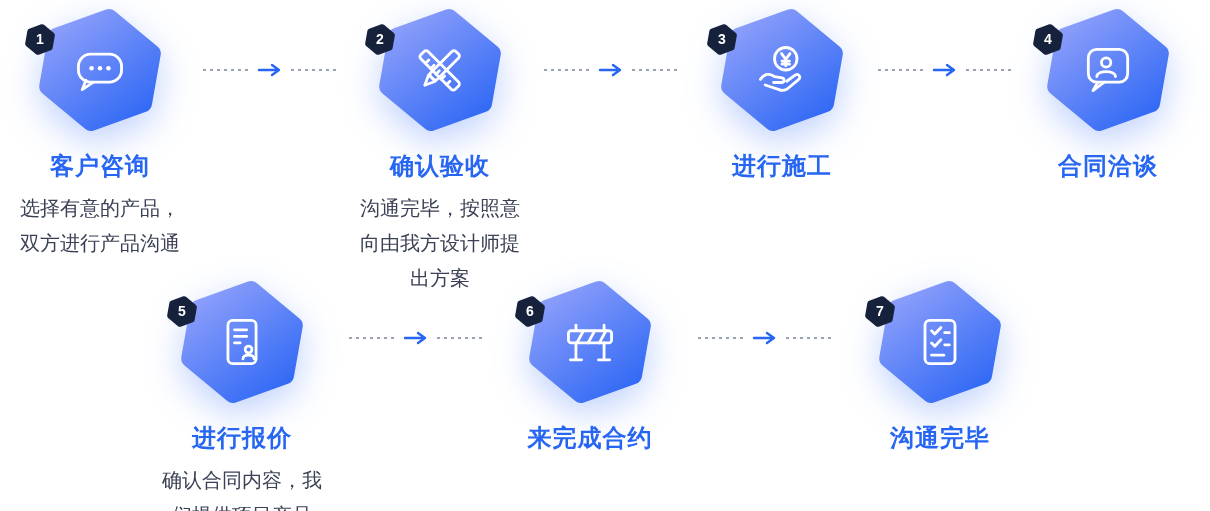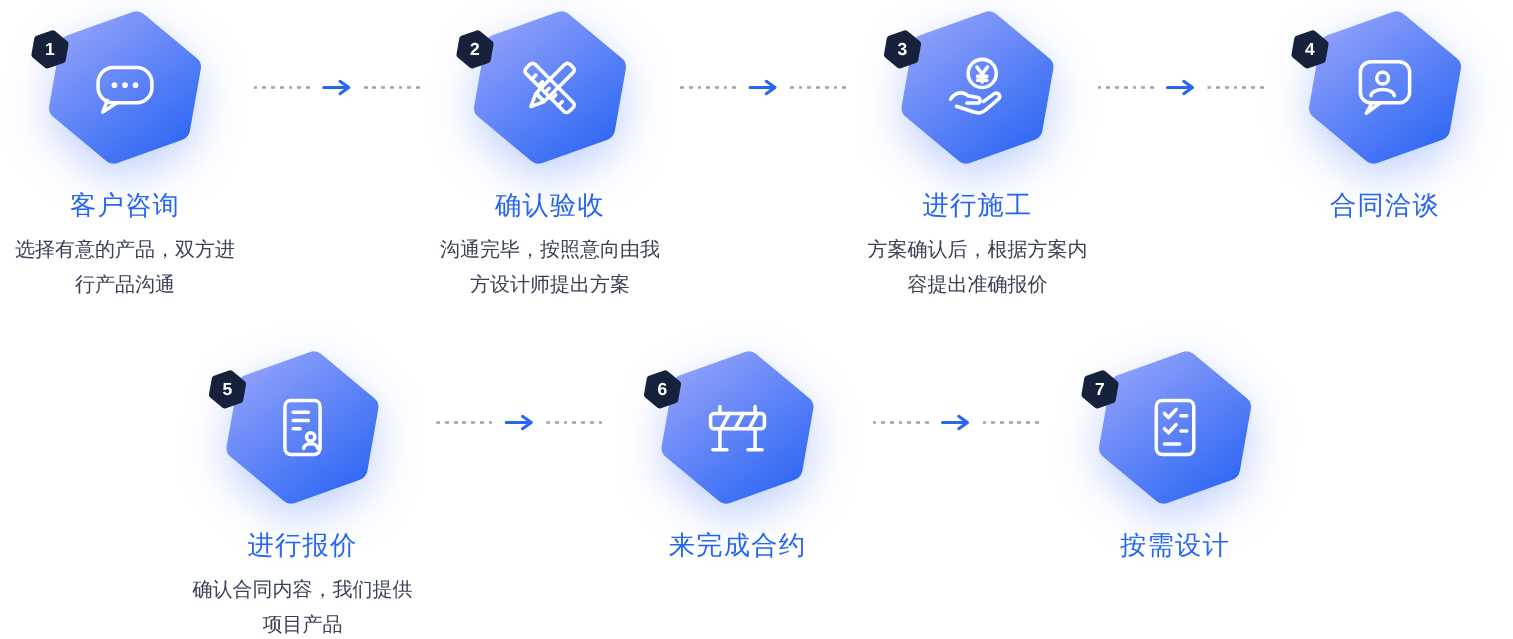--- a/index.html
+++ b/index.html
@@ -10,22 +10,22 @@
   .hex-wrap{position:relative;width:124px;height:128px;}
   .hex-bg{position:absolute;left:0;top:0;width:124px;height:128px;
           filter:drop-shadow(0 12px 18px rgba(43,102,244,.30));}
   .step-icon{position:absolute;left:50%;top:50%;transform:translate(-50%,-50%);
              width:60px;height:60px;}
   .badge{position:absolute;left:-14px;top:16px;width:32px;height:35px;}
   .badge svg{position:absolute;left:0;top:0;width:32px;height:35px;}
   .badge span{position:absolute;left:0;top:0;right:0;bottom:2px;display:flex;
               align-items:center;justify-content:center;color:#fff;
               font-size:14px;font-weight:700;}
-  .step-title{margin-top:16px;font-size:21px;font-weight:400;color:#2766F2;letter-spacing:1px;}
-  .step-desc{margin-top:9px;width:178px;font-size:16px;line-height:1.75;color:#3A4154;text-align:center;}
+  .step-title{margin-top:16px;font-size:24px;font-weight:700;color:#2766F2;letter-spacing:1px;}
+  .step-desc{margin-top:9px;width:178px;font-size:20px;line-height:1.75;color:#3A4154;text-align:center;}
 
   .connector{position:absolute;display:flex;align-items:center;gap:8px;height:16px;}
   .dash{width:46px;height:2px;
         background:repeating-linear-gradient(90deg,#9AA3B0 0 3px,transparent 3px 7px);}
   .arrow-icon{width:26px;height:14px;}
 </style>
 </head>
 <body>
 
 <svg width="0" height="0" style="position:absolute">
@@ -100,21 +100,20 @@
         <span>3</span>
       </div>
       <svg class="step-icon" viewBox="0 0 64 64" fill="none" stroke="#fff" stroke-width="3" stroke-linecap="round" stroke-linejoin="round">
         <circle cx="36" cy="20" r="12"></circle>
         <path d="M31.5 14.5l4.5 6 4.5-6M36 20.5v7M32 22.5h8M32 25.8h8"></path>
         <path d="M9 42c4-6 10-7 15-3l8 1.5c3 .6 3 4.8-.5 4.8H23"></path>
         <path d="M37 44l9-6.5c3.4-2.4 6.8 1.8 3.6 4.7L38.5 51.5c-2.8 2.2-6.4 2.7-9.6 1.4L14 48"></path>
       </svg>
     </div>
     <div class="step-title">进行施工</div>
-    <div class="step-desc">方案确认后，根据方案内容提出准确报价</div>
   </div>
 
   <div class="step" style="left:988px;top:6px">
     <div class="hex-wrap">
       <svg class="hex-bg" viewBox="0 0 104 112">
         <polygon points="52,10 94,34 94,78 52,102 10,78 10,34" fill="url(#hexgrad)" stroke="url(#hexgrad)" stroke-width="16" stroke-linejoin="round" transform="rotate(10 52 56)"></polygon>
       </svg>
       <div class="badge">
         <svg viewBox="0 0 40 44">
           <polygon points="20,6 34,14 34,30 20,38 6,30 6,14" fill="#16223C" stroke="#16223C" stroke-width="7" stroke-linejoin="round" transform="rotate(10 20 22)"></polygon>
@@ -184,21 +183,21 @@
         </svg>
         <span>7</span>
       </div>
       <svg class="step-icon" viewBox="0 0 64 64" fill="none" stroke="#fff" stroke-width="3" stroke-linecap="round" stroke-linejoin="round">
         <rect x="16" y="9" width="32" height="46" rx="5"></rect>
         <path d="M23 20l3.5 3.5 6.5-7M37 22h5"></path>
         <path d="M23 33l3.5 3.5 6.5-7M37 35h5"></path>
         <path d="M23 46h13"></path>
       </svg>
     </div>
-    <div class="step-title">按需设计</div>
+    <div class="step-title">沟通完毕</div>
   </div>
 
   <div class="connector" style="left:203px;top:62px">
     <span class="dash"></span>
     <svg class="arrow-icon" viewBox="0 0 26 14" fill="none" stroke="#2766F2" stroke-width="2.4" stroke-linecap="round" stroke-linejoin="round">
         <path d="M2 7h20M15 2l7 5-7 5"></path>
       </svg>
     <span class="dash"></span>
   </div>
   <div class="connector" style="left:544px;top:62px">

